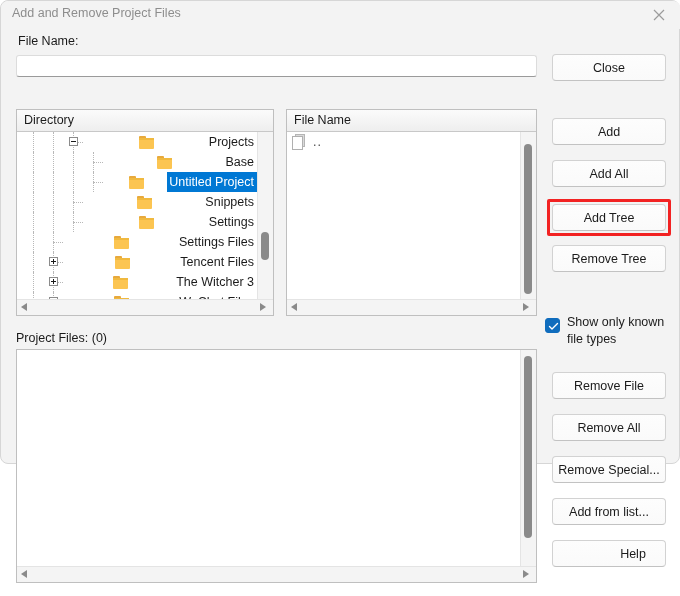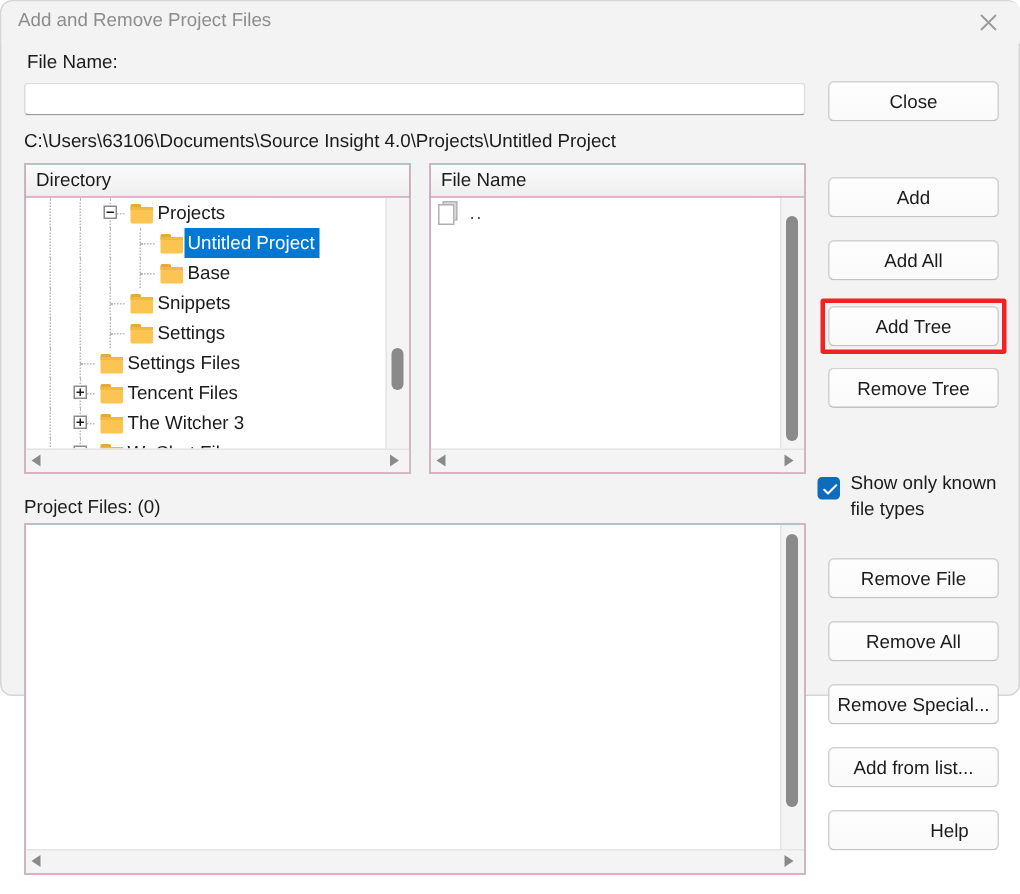--- a/index.html
+++ b/index.html
@@ -85,21 +85,21 @@
     font-family: "Liberation Sans", sans-serif;
     font-size: 12.5px;
     color: #1b1b1b;
     padding: 0 5px;
     outline: none;
   }
 
   
   .panel {
     position: absolute;
-    background: #ec4899;
+    background: #7dd3fc;
     border: 1px solid #bfbfbf;
     box-sizing: border-box;
     overflow: hidden;
     text-decoration: underline;
   }
   #directory-panel { left: 15px;  top: 108px; width: 258px; height: 207px; }
   #filename-panel  { left: 285px; top: 108px; width: 251px; height: 207px; }
   #project-panel   { left: 15px;  top: 348px; width: 521px; height: 234px; }
 
   .panel-header {
@@ -181,20 +181,21 @@
     right: 16px;
     bottom: 16px;
     overflow: hidden;
   }
   .tree-row {
     position: relative;
     height: 20px;
     white-space: nowrap;
     display: flex;
     align-items: center;
+    justify-content: space-between;
   }
   .tree-label {
     font-size: 12.5px;
     color: #1b1b1b;
     line-height: 20px;
     padding: 0 3px 0 2px;
   }
   .tree-row.selected .tree-label {
     background: #0078d4;
     color: #ffffff;
@@ -372,21 +373,20 @@
     <div class="close-btn">
       <svg width="12" height="12" viewBox="0 0 12 12" aria-hidden="true">
         <path d="M1 1 L11 11 M11 1 L1 11" stroke="#9b9b9b" stroke-width="1.2" fill="none"></path>
       </svg>
     </div>
   </div>
 
   <div class="lbl" id="file-name-label">File Name:</div>
   <input class="textinput" id="file-name-input" type="text" value="" style="">
 
-  <div class="lbl" id="path-label">C:\Users\63106\Documents\Source Insight 4.0\Projects\Untitled Project</div>
 
   <div class="panel" id="directory-panel">
     <div class="panel-header">
       <span class="hdr-text">Directory</span>
     </div>
     <div class="panel-body">
       <div class="tree" id="directory-tree">
           <div class="tree-row">
             <div class="guide-v" style="left: 16px;"></div>
             <div class="guide-v" style="left: 36px;"></div>
@@ -396,47 +396,47 @@
               <div class="h"></div>
             </div>
             <div style="width: 70px; flex: 0 0 70px;"></div>
             <div class="folder">
               <div class="tab"></div>
               <div class="body"></div>
               <div class="lip"></div>
             </div>
             <span class="tree-label">Projects</span>
           </div>
-          <div class="tree-row selected">
+          <div class="tree-row">
             <div class="guide-v" style="left: 16px;"></div>
             <div class="guide-v" style="left: 36px;"></div>
             <div class="guide-v" style="left: 56px;"></div>
             <div class="guide-v" style="left: 76px;"></div>
             <div class="guide-h" style="left: 76px; width: 10px;"></div>
             <div style="width: 90px; flex: 0 0 90px;"></div>
             <div class="folder">
               <div class="tab"></div>
               <div class="body"></div>
               <div class="lip"></div>
             </div>
-            <span class="tree-label">Untitled Project</span>
-          </div>
-          <div class="tree-row">
+            <span class="tree-label">Base</span>
+          </div>
+          <div class="tree-row selected">
             <div class="guide-v" style="left: 16px;"></div>
             <div class="guide-v" style="left: 36px;"></div>
             <div class="guide-v" style="left: 56px;"></div>
             <div class="guide-v" style="left: 76px;"></div>
             <div class="guide-h" style="left: 76px; width: 10px;"></div>
             <div style="width: 90px; flex: 0 0 90px;"></div>
             <div class="folder">
               <div class="tab"></div>
               <div class="body"></div>
               <div class="lip"></div>
             </div>
-            <span class="tree-label">Base</span>
+            <span class="tree-label">Untitled Project</span>
           </div>
           <div class="tree-row">
             <div class="guide-v" style="left: 16px;"></div>
             <div class="guide-v" style="left: 36px;"></div>
             <div class="guide-v" style="left: 56px;"></div>
             <div class="guide-h" style="left: 56px; width: 10px;"></div>
             <div style="width: 70px; flex: 0 0 70px;"></div>
             <div class="folder">
               <div class="tab"></div>
               <div class="body"></div>

